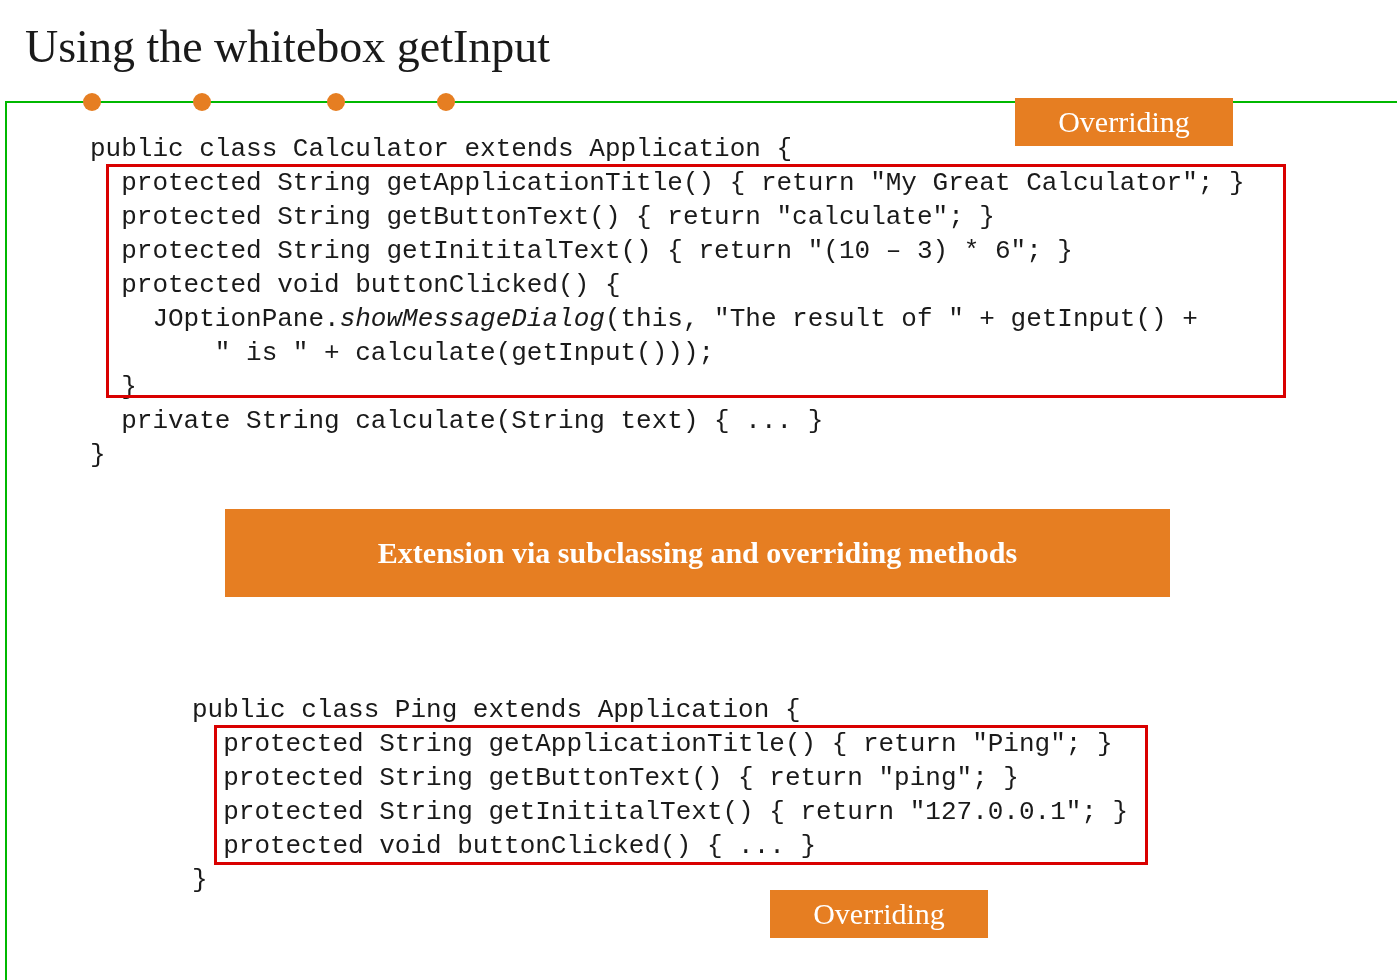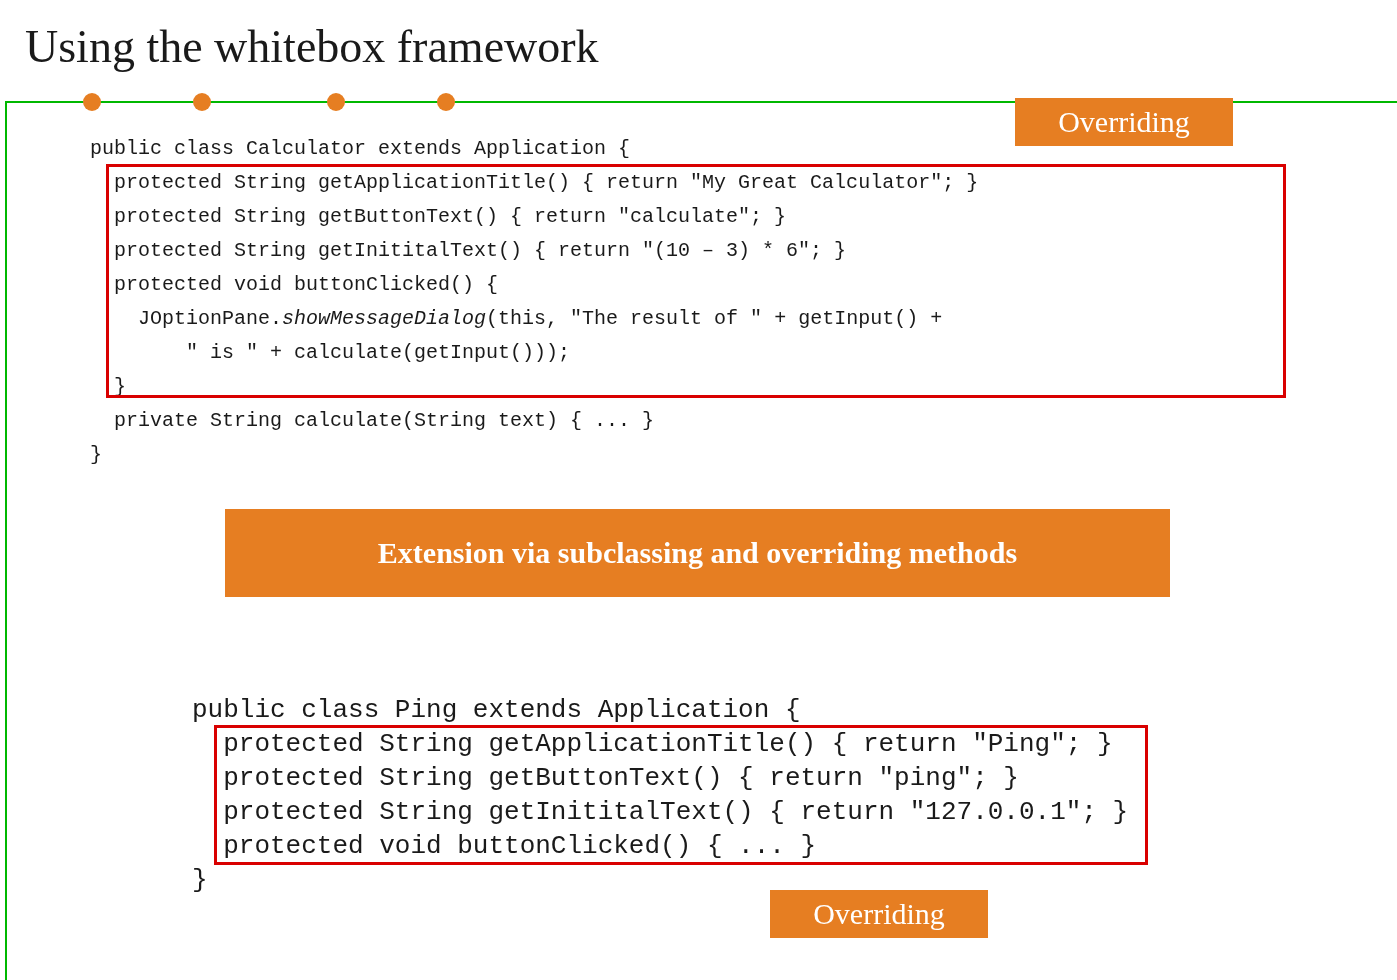--- a/index.html
+++ b/index.html
@@ -50,21 +50,21 @@
     }
     .d1 { left: 83px; }
     .d2 { left: 193px; }
     .d3 { left: 327px; }
     .d4 { left: 437px; }
     .code-block-1 {
       position: absolute;
       top: 132px;
       left: 90px;
       font-family: Consolas, 'Courier New', monospace;
-      font-size: 20px;
+      font-size: 26px;
       line-height: 34px;
       color: #1a1a1a;
       white-space: pre;
     }
     .red-box-1 {
       position: absolute;
       top: 164px;
       left: 106px;
       width: 1180px;
       height: 234px;
@@ -134,21 +134,21 @@
       display: flex;
       align-items: center;
       justify-content: center;
     }
     .italic { font-style: italic; }
   </style>
 </head>
 <body>
 
 <div class="slide">
-  <div class="title">Using the whitebox framework</div>
+  <div class="title">Using the whitebox getInput</div>
 
   <div class="green-line-h"></div>
   <div class="green-line-v"></div>
 
   <div class="dot d1"></div>
   <div class="dot d2"></div>
   <div class="dot d3"></div>
   <div class="dot d4"></div>
 
   <div class="overriding-box-1">Overriding</div>

